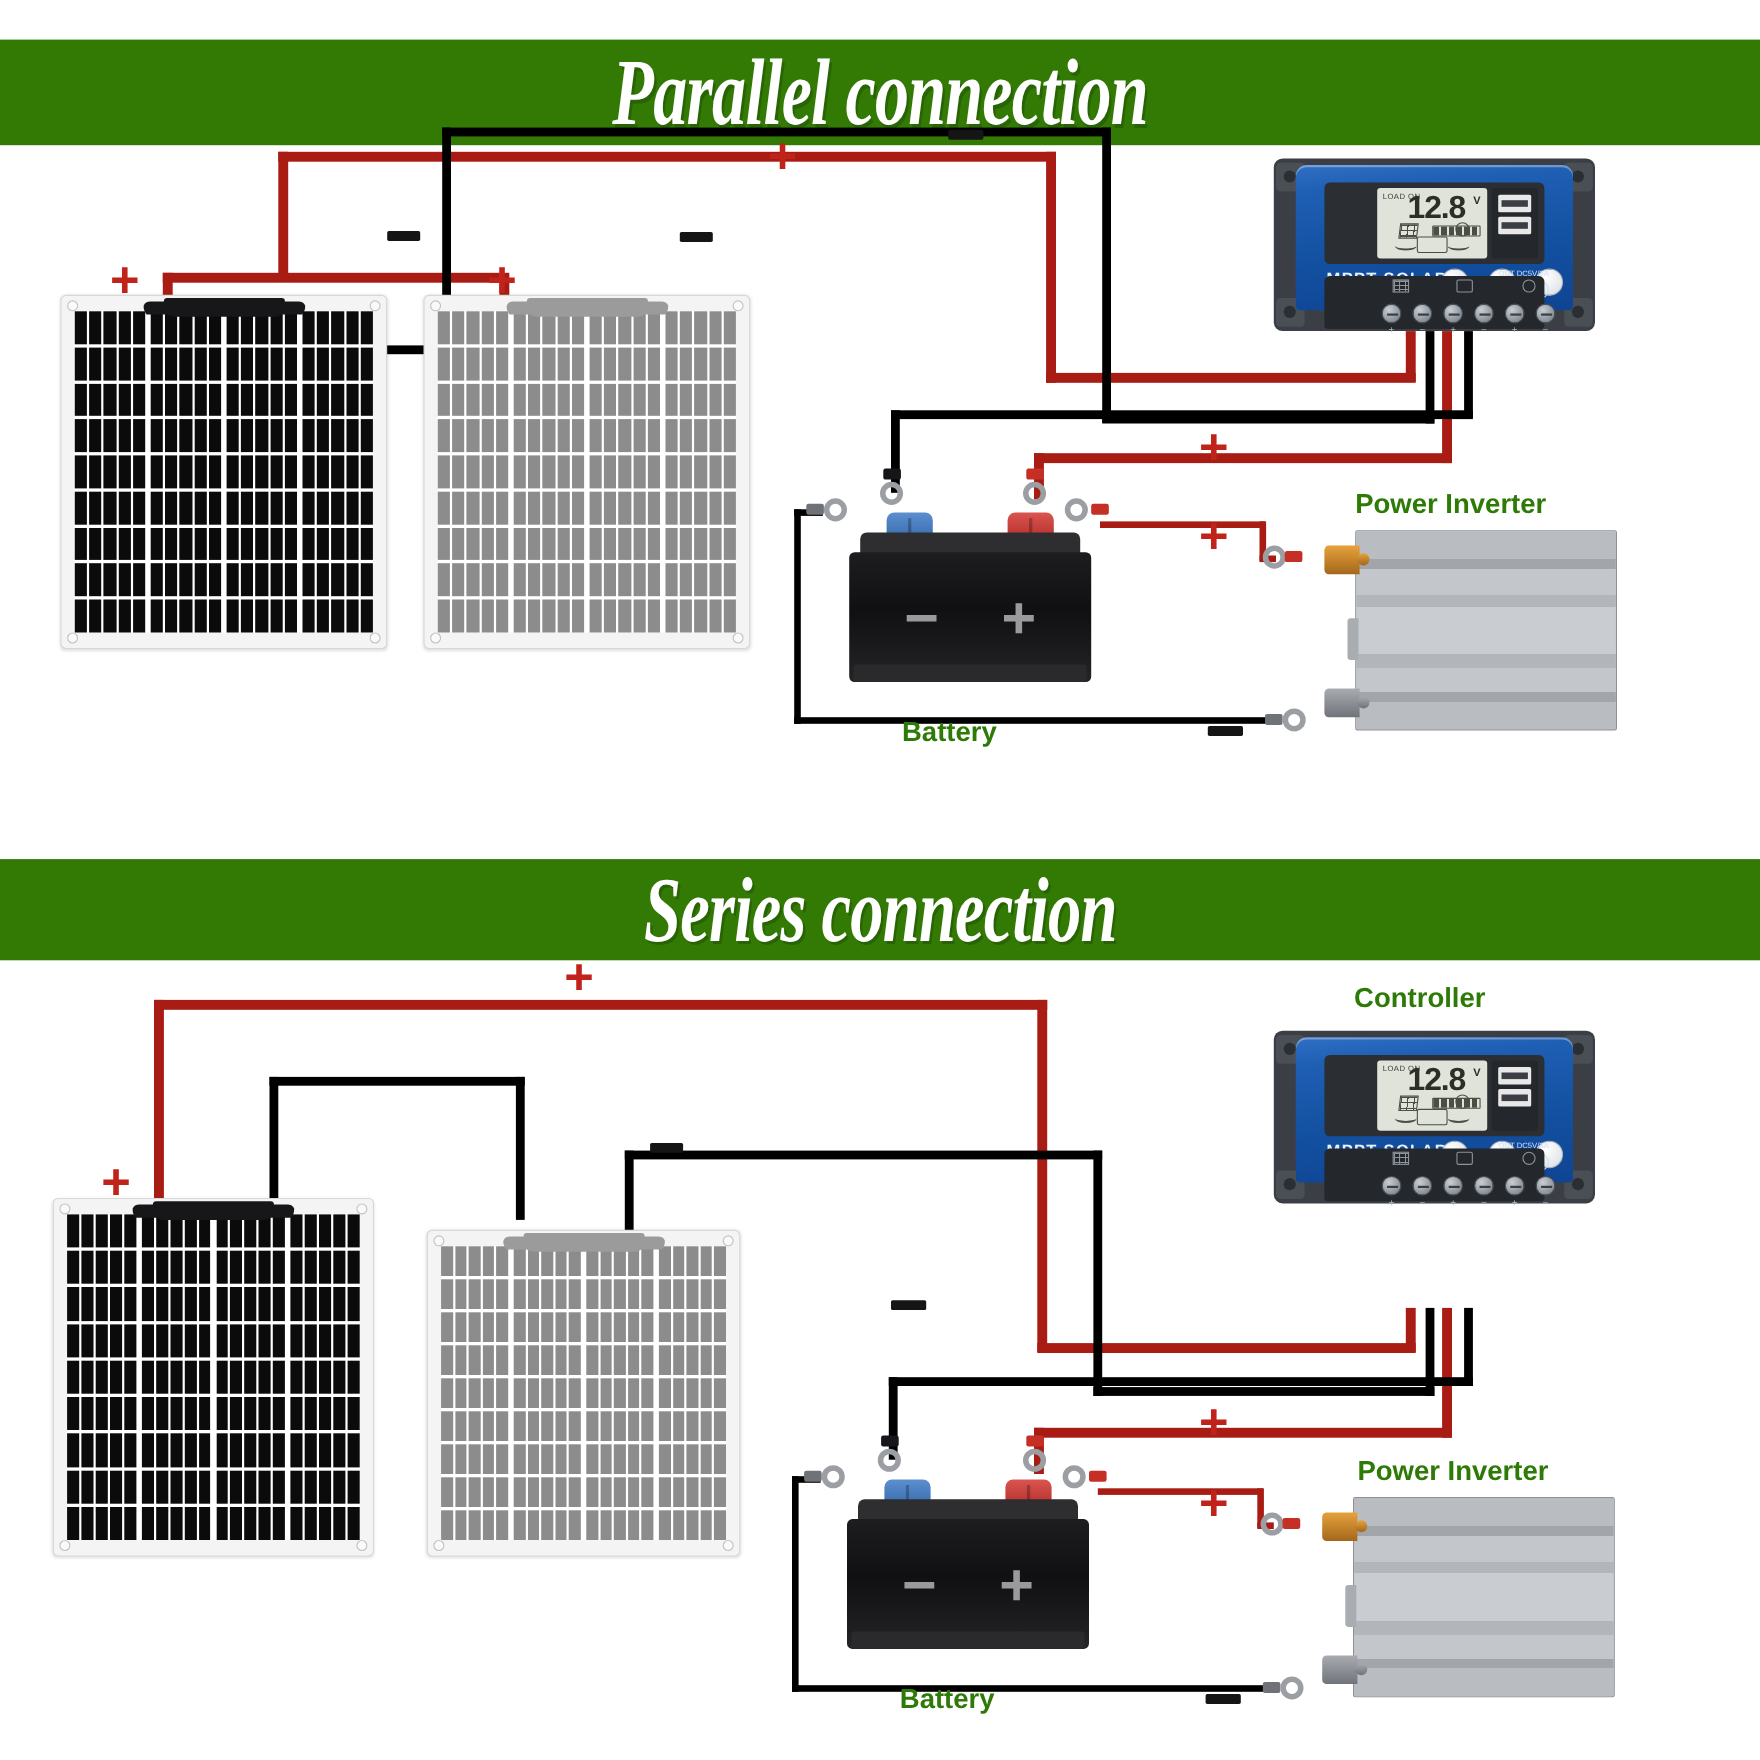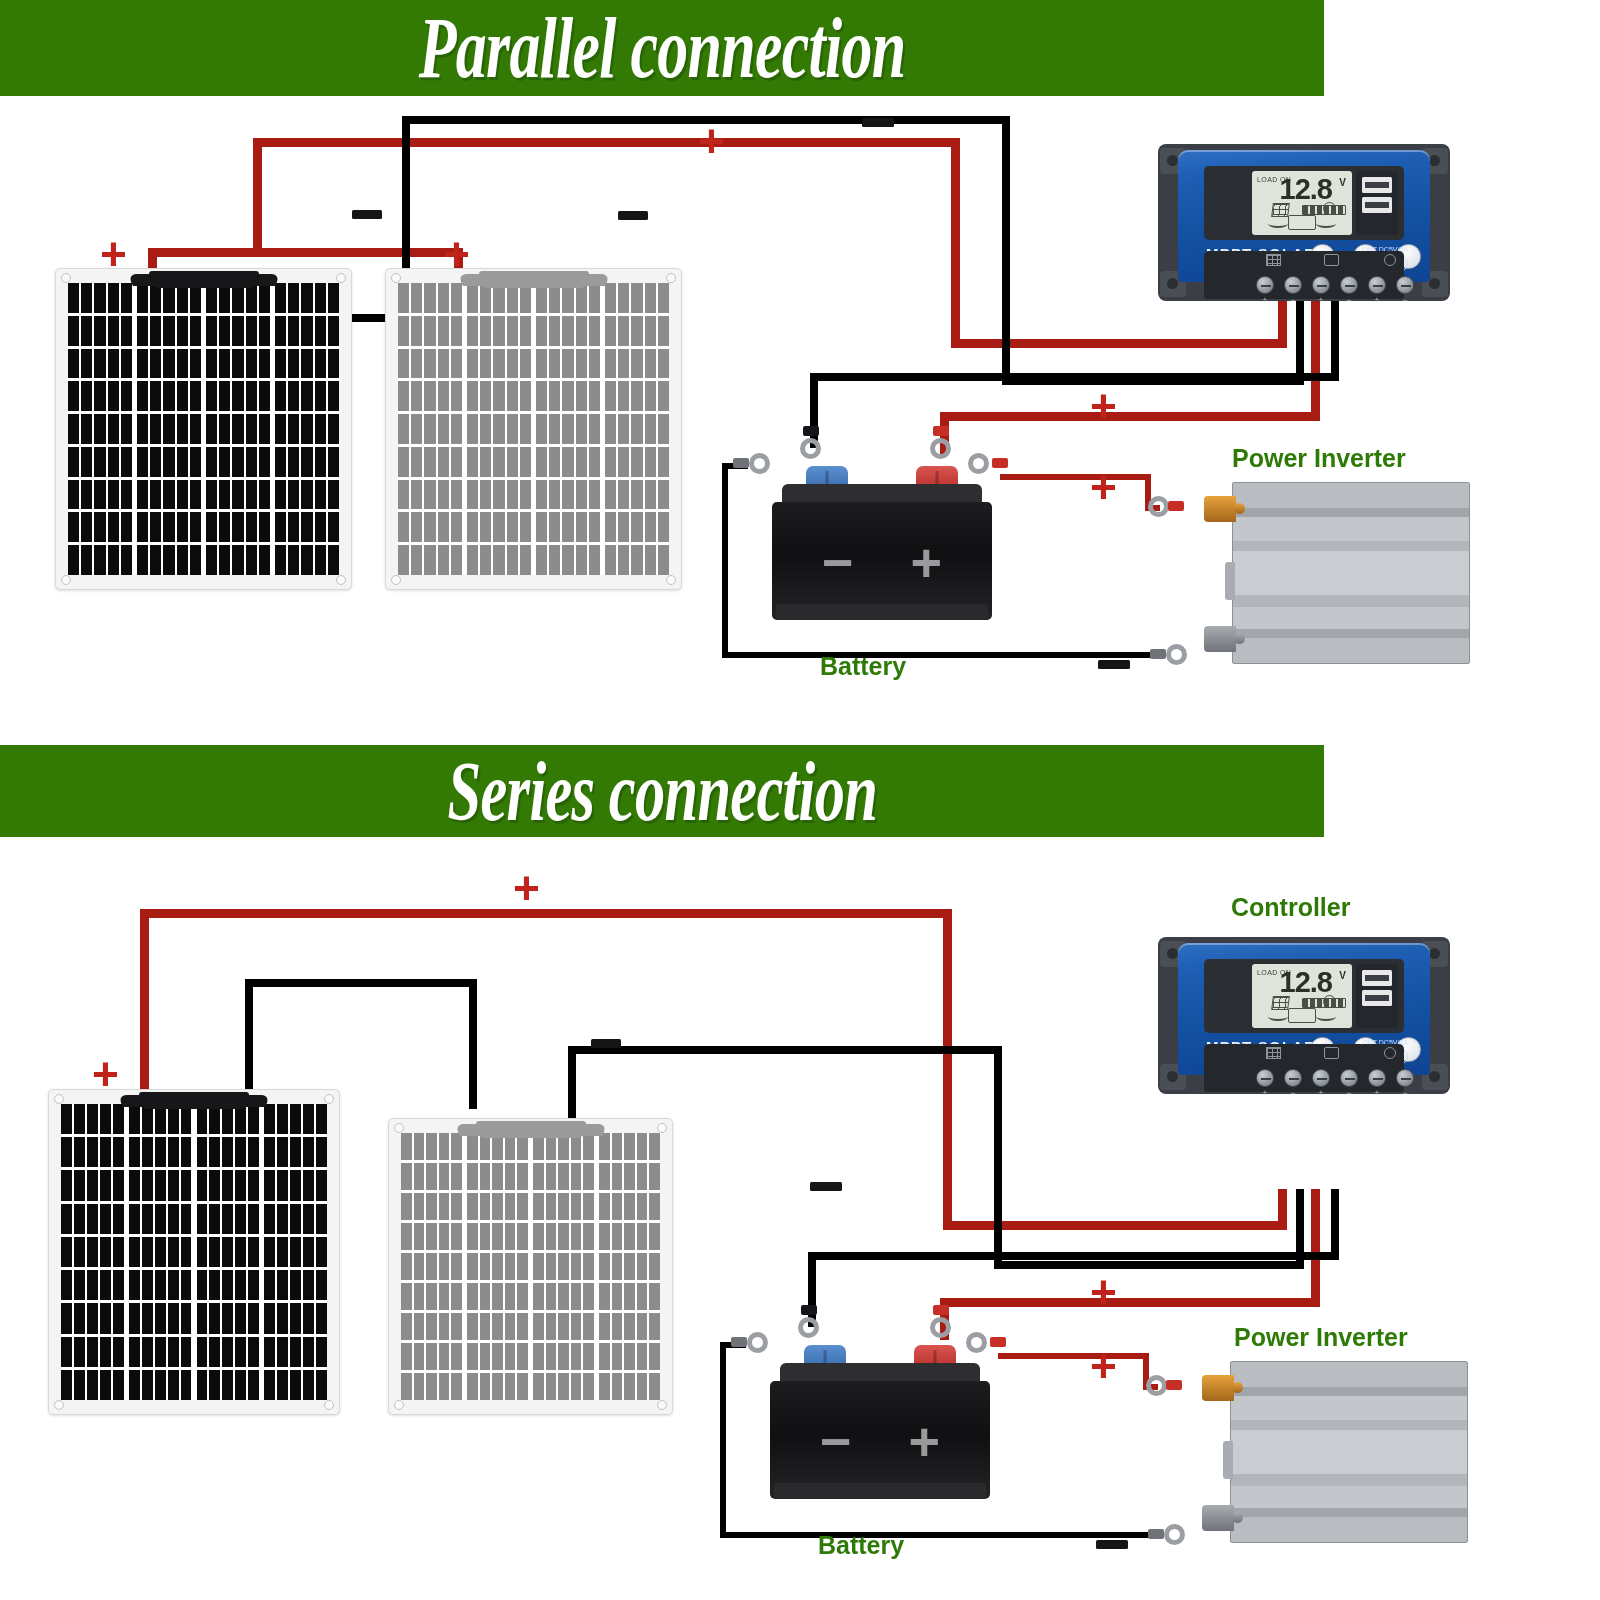--- a/index.html
+++ b/index.html
@@ -6,23 +6,23 @@
   html, body { margin:0; padding:0; }
   body {
     width:1600px; height:1600px;
     background:#ffffff;
     font-family:"Liberation Sans", sans-serif;
     position:relative; overflow:hidden;
   }
 
   
   .banner{
-    position:absolute; left:0; width:1324px;
+    position:absolute; left:0; width:1600px;
     background:#337A05;
-    display:flex; align-items:center; justify-content:center;
+    display:flex; align-items:center; justify-content:center;margin-top:36px;
   }
   .banner-text{
     font-family:"Liberation Serif", serif;
     font-style:italic; font-weight:700;
     color:#ffffff;
     letter-spacing:-1px;
     transform:scaleX(.72);
     text-shadow:3px 3px 0 rgba(0,0,0,.18);
     white-space:nowrap;
   }

